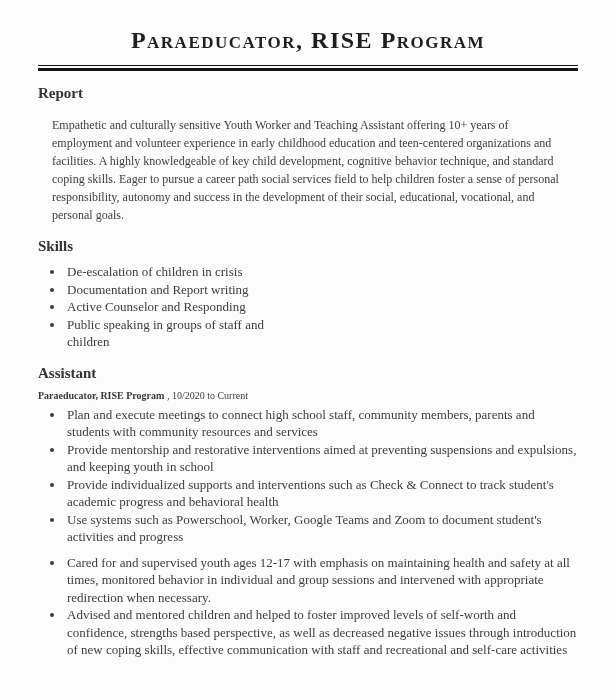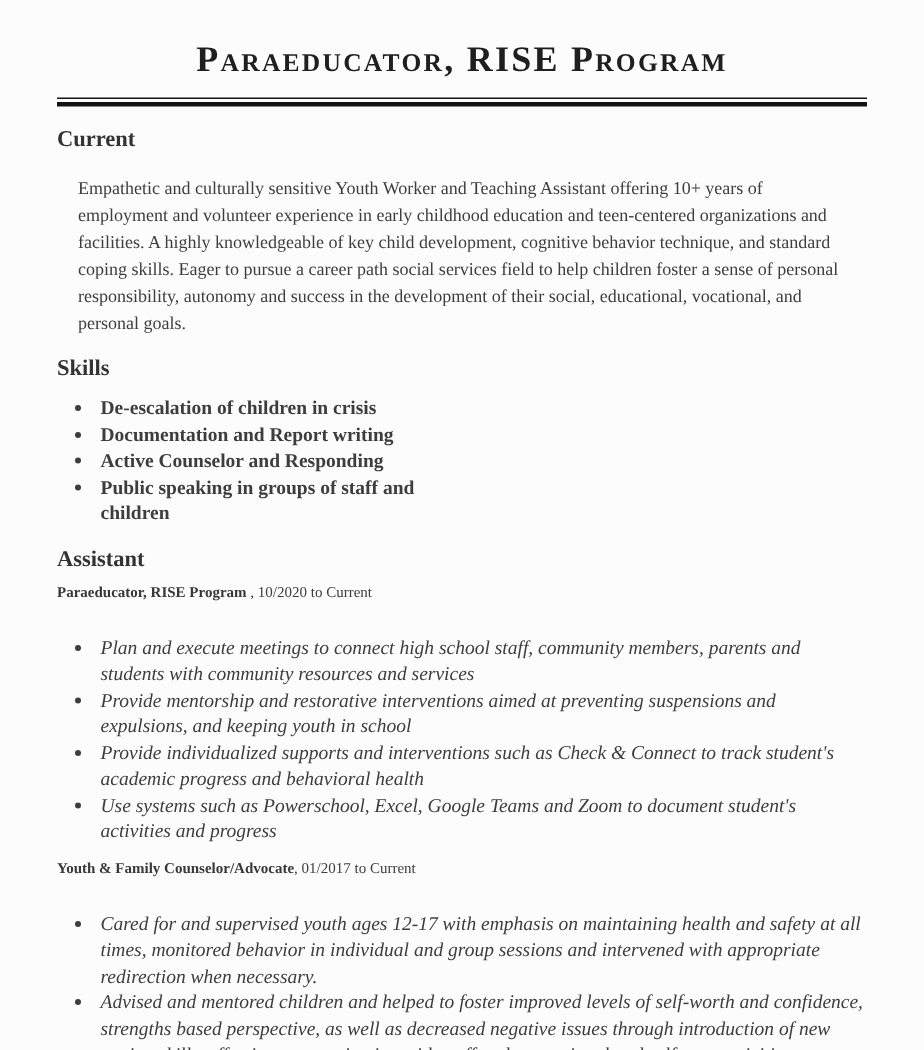--- a/index.html
+++ b/index.html
@@ -49,40 +49,40 @@
     list-style: disc;
   }
   ul.bullets li {
     font-size: 13px;
     line-height: 17.5px;
     padding-left: 2px;
   }
   ul.bullets li::marker { color: #3d3d3d; }
 
   .skills-cols { display: flex; }
-  .skills-cols ul.bullets { margin-top: 3px; box-sizing: border-box; font-weight: bold; }
+  .skills-cols ul.bullets { margin-top: 3px; box-sizing: border-box; }
   .skills-col-left  { width: 48%; }
   .skills-col-right { width: 52%; }
 
   .job { margin-top: 8px; }
   .job-head { font-size: 10px; line-height: 18px; margin: 0; }
   .bold { font-weight: 700; color: #383838; }
-  .job .bullets { margin-top: 18px; font-style: italic; }
+  .job .bullets { margin-top: 1px; }
   .experience-section .job:first-of-type { margin-top: 2px; }
 </style>
 </head>
 <body>
 
 <div class="page">
 
   <h1 class="resume-title">Paraeducator, RISE Program</h1>
   <div class="title-rule"></div>
 
   <section class="summary-section">
-    <h2 class="section-heading">Current</h2>
+    <h2 class="section-heading">Report</h2>
     <p class="body-text">Empathetic and culturally sensitive Youth Worker and Teaching Assistant offering 10+ years of employment and volunteer experience in early childhood education and teen-centered organizations and facilities. A highly knowledgeable of key child development, cognitive behavior technique, and standard coping skills. Eager to pursue a career path social services field to help children foster a sense of personal responsibility, autonomy and success in the development of their social, educational, vocational, and personal goals.</p>
   </section>
 
   <section class="skills-section">
     <h2 class="section-heading">Skills</h2>
     <div class="skills-cols">
       <ul class="bullets skills-col-left">
         <li>De-escalation of children in crisis</li>
         <li>Documentation and Report writing</li>
         <li>Active Counselor and Responding</li>
@@ -93,26 +93,25 @@
 
   <section class="experience-section">
     <h2 class="section-heading">Assistant</h2>
 
     <div class="job">
       <p class="job-head"><span class="bold">Paraeducator, RISE Program</span><span> , 10/2020 to Current</span></p>
       <ul class="bullets">
         <li>Plan and execute meetings to connect high school staff, community members, parents and students with community resources and services</li>
         <li>Provide mentorship and restorative interventions aimed at preventing suspensions and expulsions, and keeping youth in school</li>
         <li>Provide individualized supports and interventions such as Check &amp; Connect to track student's academic progress and behavioral health</li>
-        <li>Use systems such as Powerschool, Excel, Google Teams and Zoom to document student's activities and progress</li>
+        <li>Use systems such as Powerschool, Worker, Google Teams and Zoom to document student's activities and progress</li>
       </ul>
     </div>
 
     <div class="job">
-      <p class="job-head"><span class="bold">Youth &amp; Family Counselor/Advocate</span><span>, 01/2017 to Current</span></p>
       <ul class="bullets">
         <li>Cared for and supervised youth ages 12-17 with emphasis on maintaining health and safety at all times, monitored behavior in individual and group sessions and intervened with appropriate redirection when necessary.</li>
         <li>Advised and mentored children and helped to foster improved levels of self-worth and confidence, strengths based perspective, as well as decreased negative issues through introduction of new coping skills, effective communication with staff and recreational and self-care activities</li>
       </ul>
     </div>
   </section>
 
 </div>
 
 </body></html>

